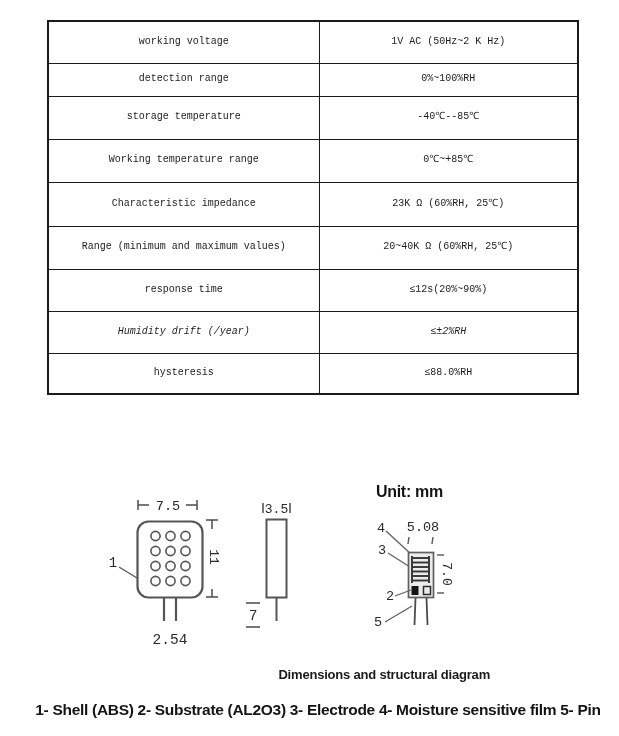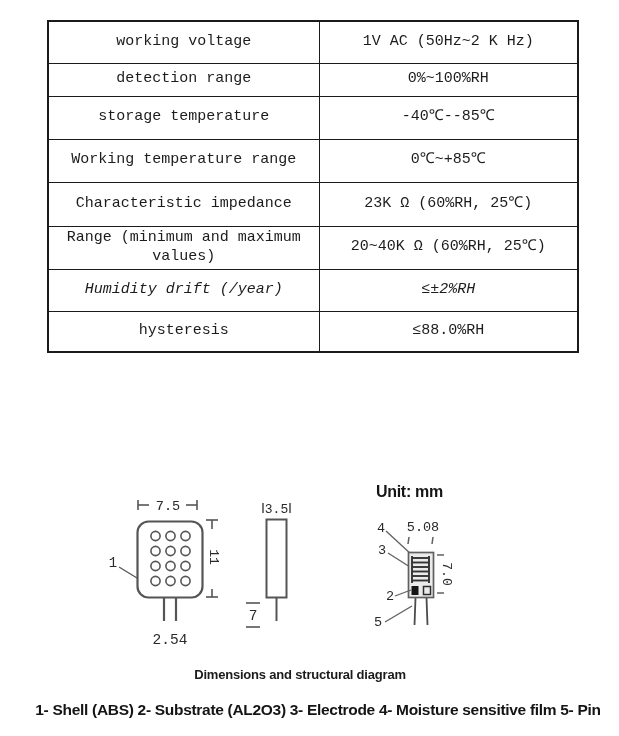--- a/index.html
+++ b/index.html
@@ -16,41 +16,41 @@
     width:530px;
     border-collapse:collapse;
     table-layout:fixed;
     border:2px solid #1b1b1b;
   }
   table.spec td{
     border:1.5px solid #1b1b1b;
     text-align:center;
     vertical-align:middle;
     font-family:"Liberation Mono","DejaVu Sans Mono",monospace;
-    font-size:15px;
+    font-size:10px;
     line-height:1.25;
     color:#1c1c1c;
     padding:2px 6px;
     overflow:hidden;
   }
   
   .diagram-svg{position:absolute;left:0;top:455px;}
   .unit-label{
     position:absolute;left:376px;top:471px;
     font-size:16px;font-weight:700;color:#151515;
     letter-spacing:-0.3px;
     margin-top:12px;
   }
   .dim-text{
     font-family:"Liberation Mono","DejaVu Sans Mono",monospace;
     fill:#2a2a2a;
   }
   .caption-1{
     position:absolute;left:110px;top:667px;width:380px;
-    text-align:center;
+    text-align:right;
     font-size:13px;font-weight:600;color:#1b1b1b;
     letter-spacing:-0.2px;
   }
   .caption-2{
     position:absolute;left:10px;top:701px;width:616px;
     text-align:center;
     font-size:15.5px;font-weight:600;color:#141414;
     letter-spacing:-0.3px;
   }
 </style>
@@ -81,20 +81,24 @@
           <td>Working temperature range</td>
           <td>0℃~+85℃</td>
         </tr>
         <tr style="height: 44px;">
           <td>Characteristic impedance</td>
           <td>23K Ω (60%RH, 25℃)</td>
         </tr>
         <tr style="height: 43px;">
           <td>Range (minimum and maximum values)</td>
           <td>20~40K Ω (60%RH, 25℃)</td>
+        </tr>
+        <tr style="height: 42px;">
+          <td>response time</td>
+          <td>≤12s(20%~90%)</td>
         </tr>
         <tr style="height: 42px; font-style: italic;">
           <td>Humidity drift (/year)</td>
           <td>≤±2%RH</td>
         </tr>
         <tr style="height: 41px;">
           <td>hysteresis</td>
           <td>≤88.0%RH</td>
         </tr>
       </tbody>

